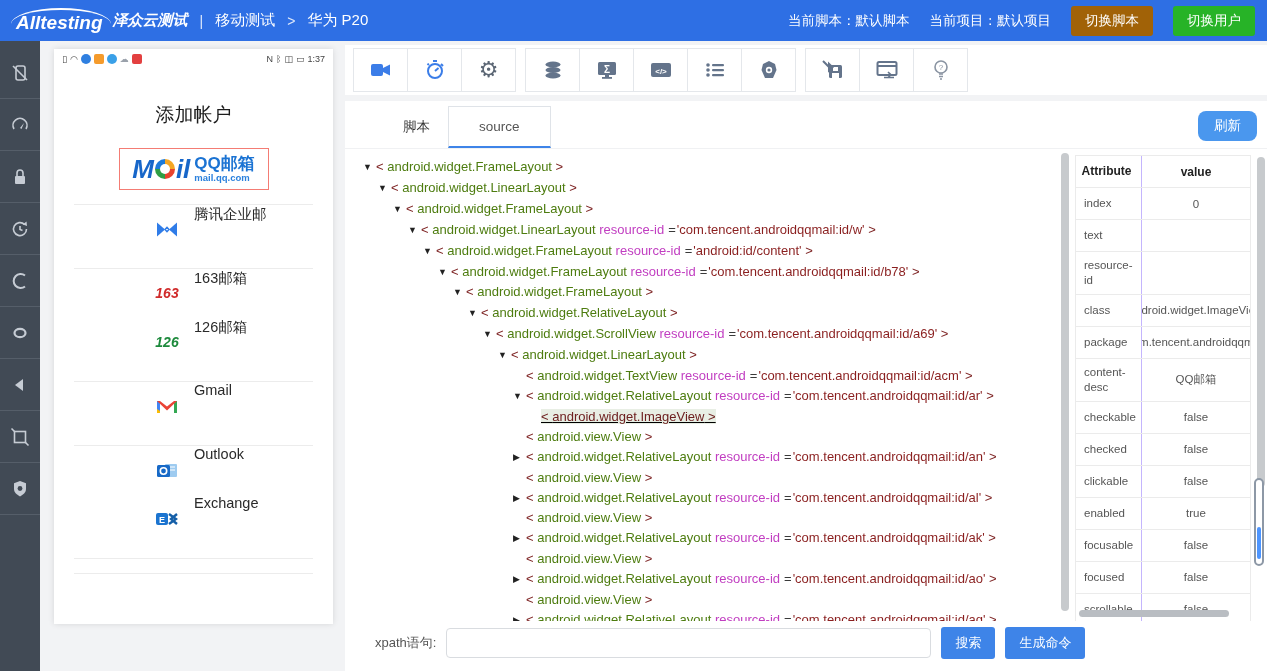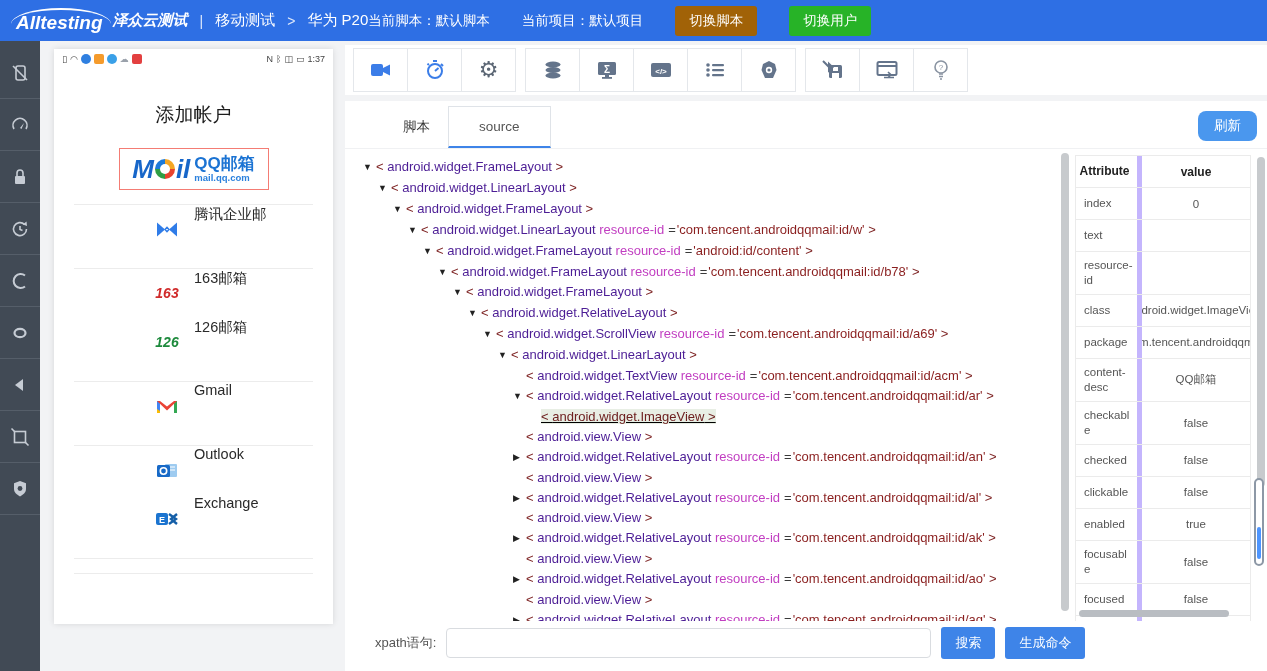--- a/index.html
+++ b/index.html
@@ -1,30 +1,30 @@
 <!DOCTYPE html>
 <html><head>
 <meta charset="utf-8">
 <style>
   * { box-sizing: border-box; margin: 0; padding: 0; }
   html,body { width:1267px; height:671px; overflow:hidden;
     font-family:"Liberation Sans","DejaVu Sans",sans-serif; background:#f2f3f5; }
 
   
   .hdr { height:41px; background:#2e6fe4; display:flex; align-items:center;
-         justify-content:flex-start; padding:0 12px 0 16px; color:#fff; }
+         justify-content:space-between; padding:0 12px 0 16px; color:#fff; }
   .hdr-left { display:flex; align-items:center; gap:10px; }
   .logo-wrap { position:relative; padding-top:4px; }
   .logo-swoosh { position:absolute; top:0px; left:-5px; width:100px; height:16px;
                  border-top:2px solid #fff; border-radius:50% / 100% 100% 0 0; }
   .logo-text { font-size:19px; font-weight:bold; font-style:italic; letter-spacing:0px; }
   .brand { font-size:15px; font-style:italic; font-weight:bold; }
   .hdr-sep { opacity:.85; font-size:14px; margin:0 2px; }
   .hdr-crumb { font-size:15px; }
-  .hdr-right { display:flex; align-items:center; gap:32px; }
+  .hdr-right { display:flex; align-items:center; gap:20px; }
   .hdr-label { font-size:13.5px; }
   .hdr-btn { border:none; color:#fff; font-size:13.5px; padding:6px 14px;
              border-radius:3px; cursor:pointer; font-family:inherit; }
   .btn-red { background:#a16207; }
   .btn-green { background:#27b327; }
 
   
   .app { display:flex; height:630px; }
 
   
@@ -83,34 +83,34 @@
   .tab.active { border:1px solid #dfe3e8; border-bottom:2px solid #3e84e8;
                 background:#fff; padding:12px 30px; color:#555; }
   .refresh-btn { position:absolute; right:10px; top:10px; background:#4a97ee; color:#fff;
                  border:none; font-size:13.5px; padding:6px 16px; border-radius:8px;
                  cursor:pointer; font-family:inherit; }
 
   .content-row { flex:1; display:flex; overflow:hidden; }
   .tree { flex:1; overflow:hidden; padding:8px 0 0 10px; }
   .tree-row { font-size:13px; line-height:19.9px; white-space:nowrap; cursor:pointer; }
   .arrow { display:inline-block; width:13px; font-size:9px; color:#222; vertical-align:1px; }
-  .br { color:#7e2424; } .tag { color:#4c1d95; } .at { color:#c13ec1; }
+  .br { color:#7e2424; } .tag { color:#4d7c0f; } .at { color:#c13ec1; }
   .eq { color:#3a3a3a; margin:0 1px 0 4px; } .val { color:#8a1f1f; }
   .node.sel { background:#e8eee4; text-decoration:underline; }
   .node.sel .br,.node.sel .tag { color:#6e2020; }
 
   .vthumb { width:8px; background:#c7cacd; border-radius:4px; flex:none; }
   .tree-thumb { height:458px; margin:4px 2px 0 0; align-self:flex-start; }
 
   .attrs { width:196px; flex:none; position:relative; padding:6px 14px 0 4px; }
   .atable { width:176px; border:1px solid #ebebeb; border-bottom:none; }
   .arow { display:flex; border-bottom:1px solid #ebebeb; min-height:32px; }
   .acell { padding:6px 4px; font-size:11.5px; color:#555; display:flex;
            align-items:center; }
-  .acell.name { width:66px; border-right:5px solid #c4b5fd; padding-left:8px;
+  .acell.name { width:66px; border-right:1px solid #c4b5fd; padding-left:8px;
                 overflow-wrap:break-word; word-break:break-word; line-height:1.3; }
   .acell.value { flex:1; justify-content:center; white-space:nowrap; overflow:hidden; }
   .ahead .acell { font-weight:bold; color:#222; font-size:12px; justify-content:center; }
   .ahead .acell.name { justify-content:center; padding-left:0; }
   .attr-vthumb { position:absolute; right:2px; top:8px; height:330px; }
   .attr-hthumb { position:absolute; left:8px; bottom:4px; width:150px; height:7px;
                  background:#b9bdc2; border-radius:4px; }
 
   .xpath-bar { height:50px; display:flex; align-items:center; gap:10px; padding:0 0 6px 30px; }
   .xpath-label { font-size:13px; color:#555; }

